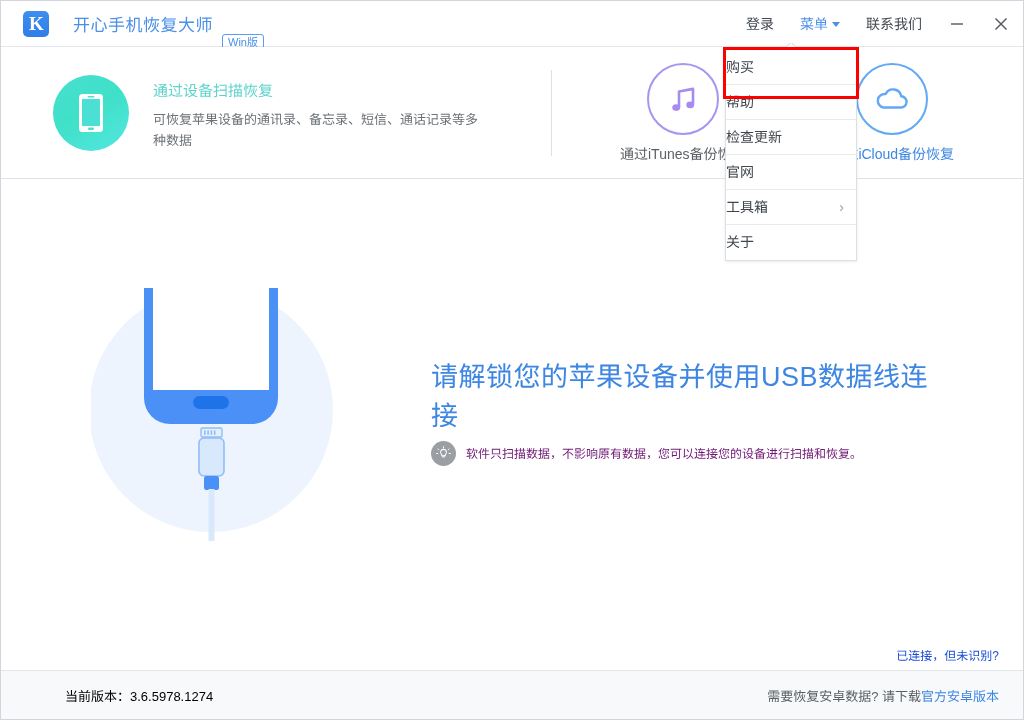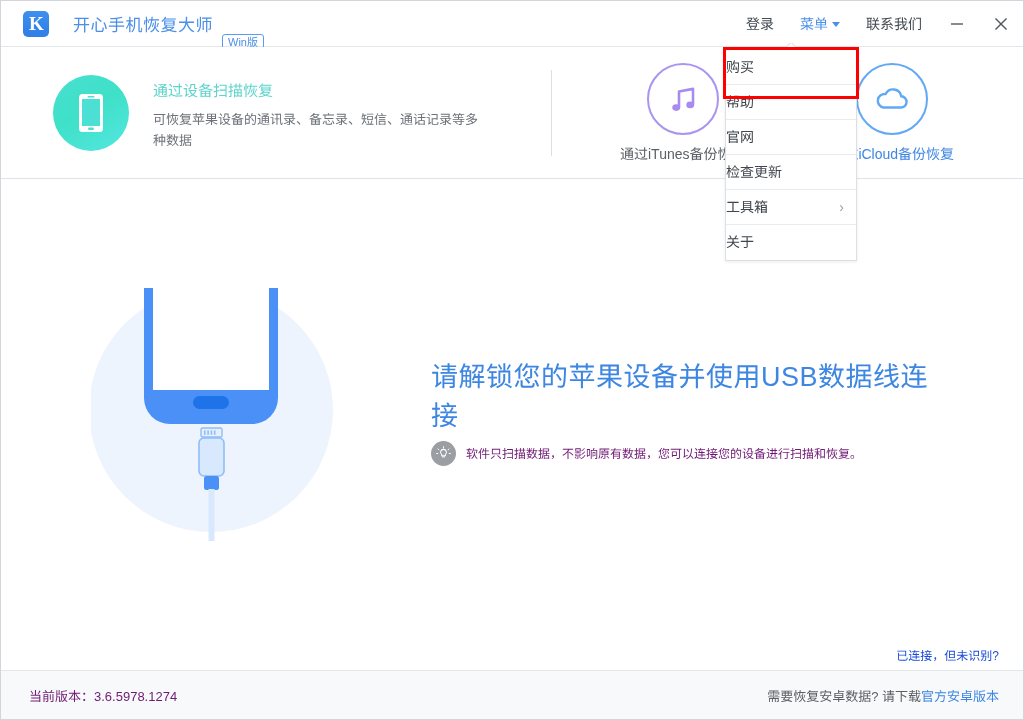--- a/index.html
+++ b/index.html
@@ -179,21 +179,21 @@
     border-bottom: 1px solid #e4e7ea;
   }
   .status-link { font-size: 12px; color: #1d4ed8; cursor: pointer; }
   .footer {
     position: absolute; left: 0; bottom: 0;
     width: 100%; height: 48px;
     background: #f7f9fa;
     display: flex; align-items: center;
     padding: 0 24px 0 28px;
   }
-  .ver { font-size: 13px; color: #701a75; }
+  .ver { font-size: 13px; color: #000000; margin-left: 36px; }
   .foot-right { margin-left: auto; font-size: 13px; color: #5b6066; }
   .foot-right .lnk { color: #3d86e2; cursor: pointer; }
 </style>
 </head>
 <body>
 
 <div class="app">
 
   <div class="titlebar">
     <div class="brand">
@@ -263,24 +263,24 @@
 
   <div class="menu-pop">
     <div class="menu-arrow"></div>
     <div class="menu-item">
       <span>购买</span>
     </div>
     <div class="menu-item">
       <span>帮助</span>
     </div>
     <div class="menu-item">
+      <span>检查更新</span>
+    </div>
+    <div class="menu-item">
       <span>官网</span>
-    </div>
-    <div class="menu-item">
-      <span>检查更新</span>
     </div>
     <div class="menu-item">
       <span>工具箱</span>
       <span class="sub-arrow">›</span>
     </div>
     <div class="menu-item">
       <span>关于</span>
     </div>
   </div>
   <div class="menu-hl"></div>

